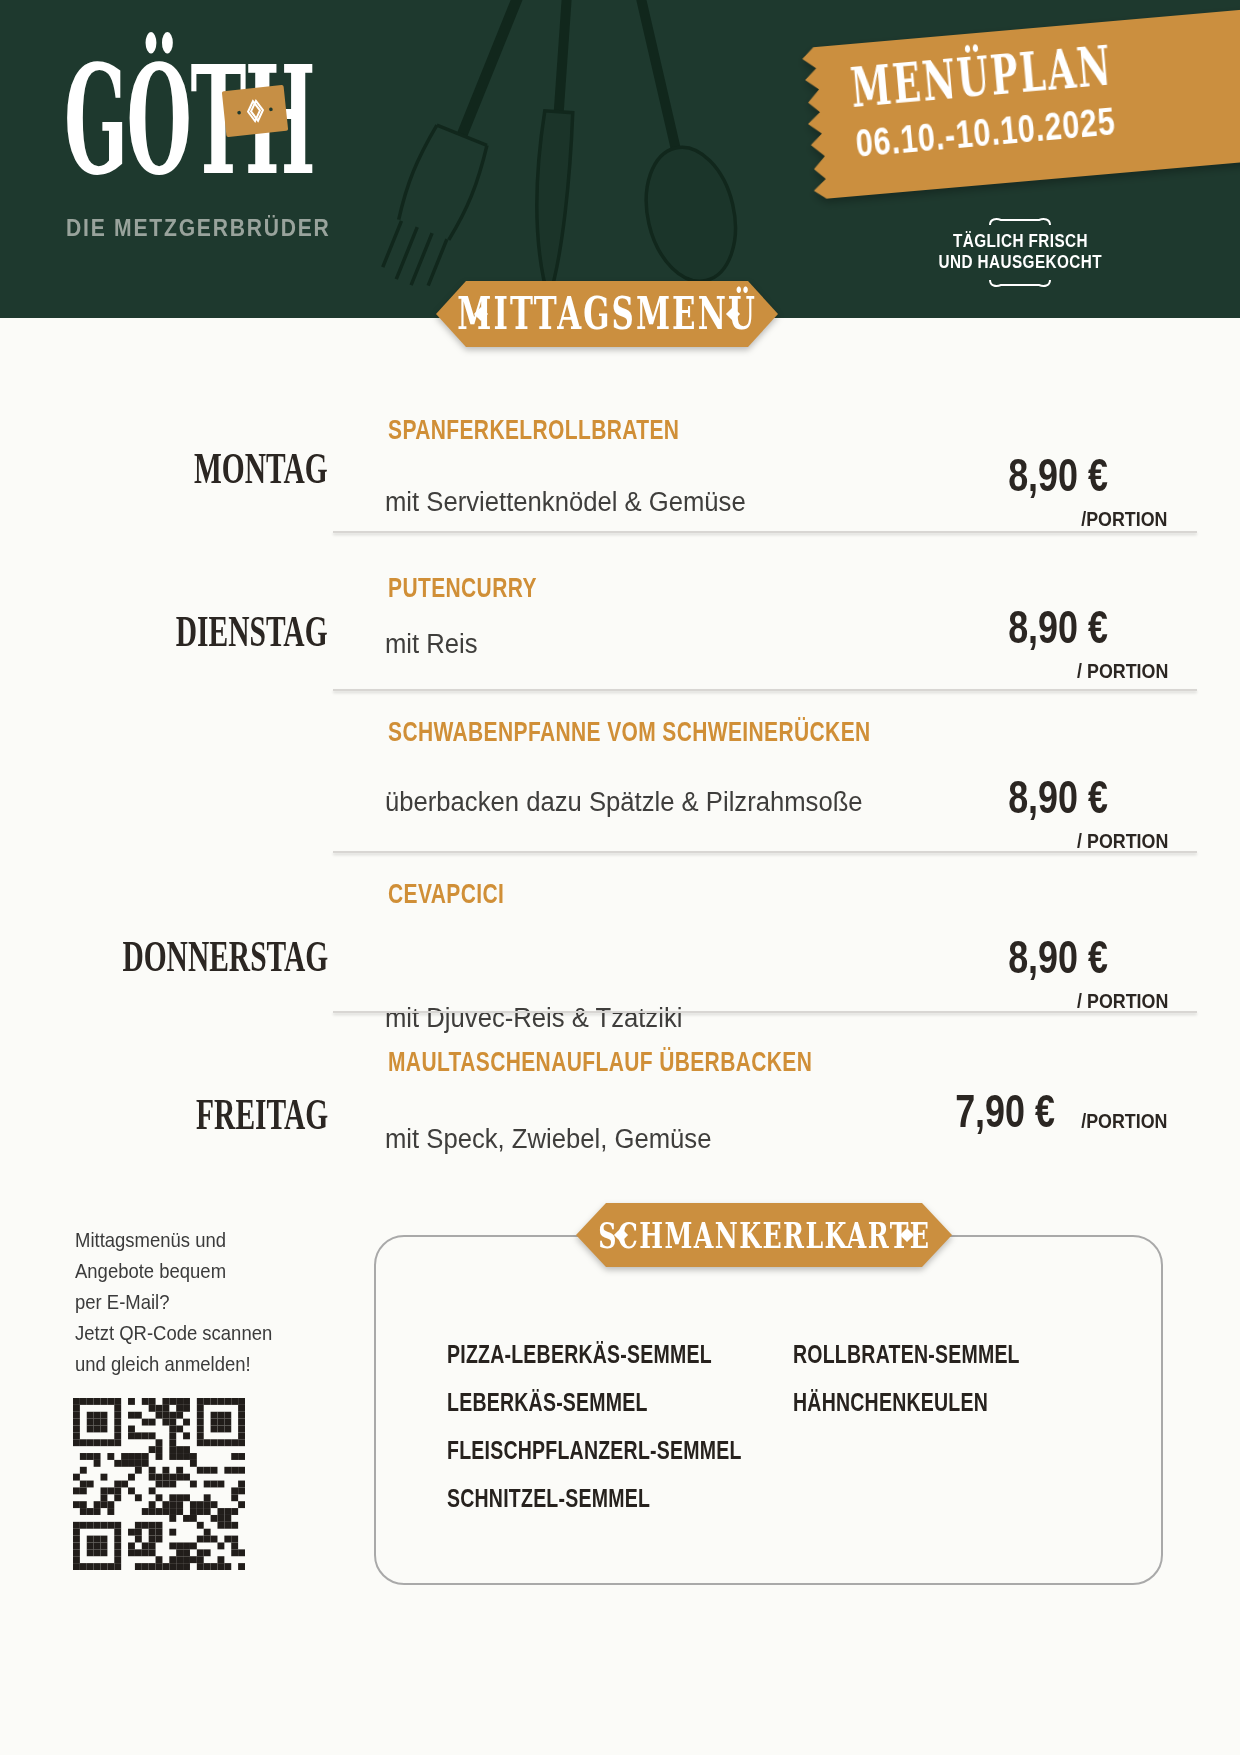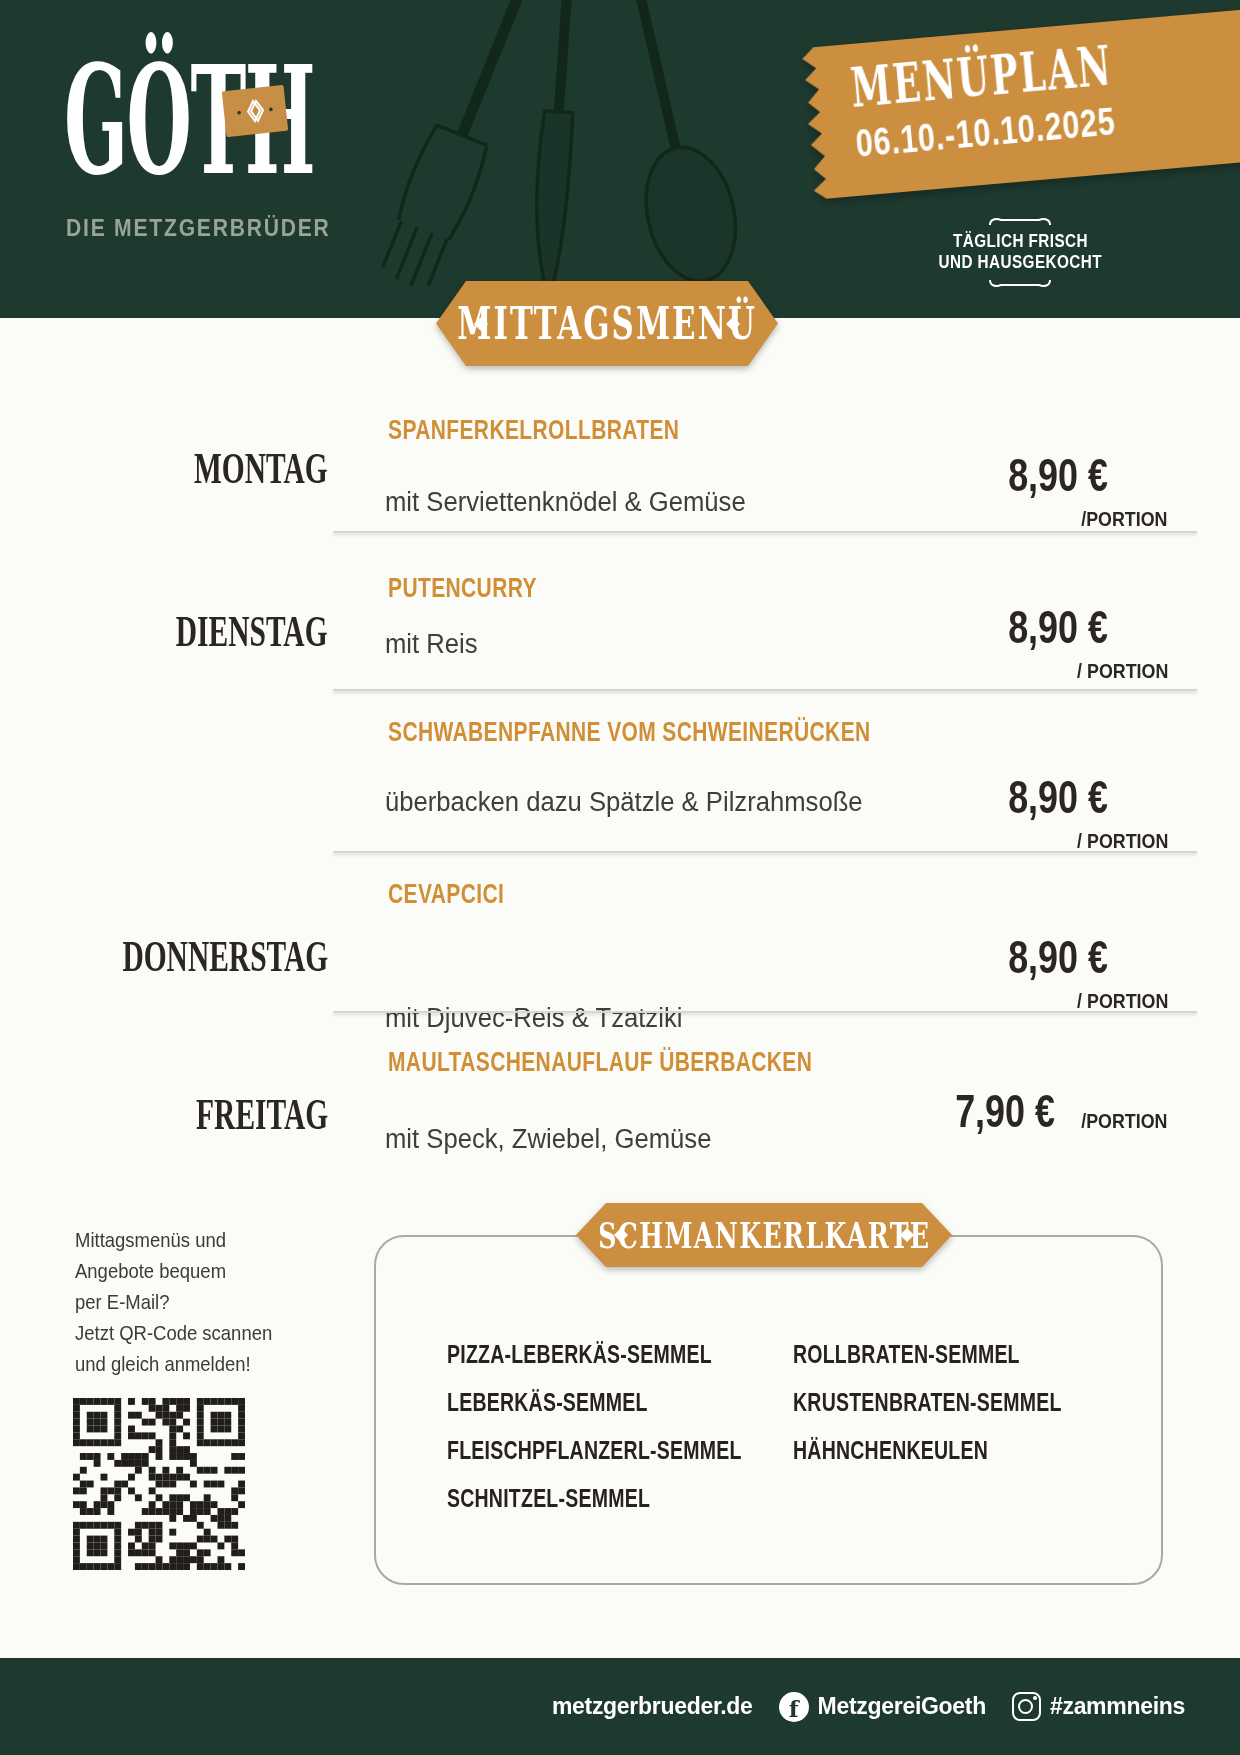--- a/index.html
+++ b/index.html
@@ -38,21 +38,21 @@
   .bracket.bottom{margin:6px auto 0 auto;}
   
   .ribbon-wrap{position:absolute;filter:drop-shadow(0 3px 3px rgba(0,0,0,.25));}
   .ribbon{position:relative;width:100%;height:100%;background:#cb8f3f;display:flex;
           align-items:center;justify-content:center;
           clip-path:polygon(0 50%,30px 0,calc(100% - 30px) 0,100% 50%,calc(100% - 30px) 100%,30px 100%);}
   .ribbon-text{font-family:"DejaVu Serif",serif;font-weight:bold;color:#fff;line-height:1;}
   .diamond{position:absolute;top:50%;width:10px;height:10px;margin-top:-5px;background:#fff;
            transform:rotate(45deg);}
   .diamond.dl{left:40px;} .diamond.dr{right:40px;}
-  .mittag-wrap{left:436px;top:281px;width:342px;height:85px;}
+  .mittag-wrap{left:436px;top:281px;width:342px;height:66px;}
   .mittag-wrap .ribbon-text{font-size:44px;letter-spacing:3px;}
   .schm-wrap{left:576px;top:1203px;width:376px;height:64px;}
   .schm-wrap .ribbon-text{font-size:36px;letter-spacing:2px;}
   
   .menu-row{position:absolute;left:0;width:1240px;height:152px;}
   .row-1{top:400px;} .row-2{top:558px;} .row-3{top:702px;} .row-4{top:864px;} .row-5{top:1032px;}
   .day{position:absolute;left:16px;width:312px;text-align:right;font-family:Liberation Serif, serif;
        font-weight:bold;font-size:44px;line-height:1;color:#2b2622;margin-top:32px;}
   .row-1 .day{top:15px;} .row-2 .day{top:20px;} .row-3 .day{top:36px;} .row-4 .day{top:39px;} .row-5 .day{top:29px;}
   .dish{position:absolute;left:380px;top:16px;font-weight:bold;font-size:28px;line-height:1;
@@ -234,21 +234,20 @@
     </div>
   </div>
   <div class="schm-col left">
     <div class="schm-item"><span class="cx o-l s78">PIZZA-LEBERKÄS-SEMMEL</span></div>
     <div class="schm-item"><span class="cx o-l s78">LEBERKÄS-SEMMEL</span></div>
     <div class="schm-item"><span class="cx o-l s78">FLEISCHPFLANZERL-SEMMEL</span></div>
     <div class="schm-item"><span class="cx o-l s78">SCHNITZEL-SEMMEL</span></div>
   </div>
   <div class="schm-col right">
     <div class="schm-item"><span class="cx o-l s78">ROLLBRATEN-SEMMEL</span></div>
-    <div class="schm-item"><span class="cx o-l s78">KRUSTENBRATEN-SEMMEL</span></div>
     <div class="schm-item"><span class="cx o-l s78">HÄHNCHENKEULEN</span></div>
   </div>
 
   <div class="newsletter">
     <div><span class="cx o-l s88">Mittagsmenüs und</span></div>
     <div><span class="cx o-l s88">Angebote bequem</span></div>
     <div><span class="cx o-l s88">per E-Mail?</span></div>
     <div><span class="cx o-l s88">Jetzt QR-Code scannen</span></div>
     <div><span class="cx o-l s88">und gleich anmelden!</span></div>
   </div>
@@ -558,27 +557,14 @@
         <rect x="110.08" y="165.12" width="6.88" height="6.88"></rect>
         <rect x="123.84" y="165.12" width="6.88" height="6.88"></rect>
         <rect x="130.72" y="165.12" width="6.88" height="6.88"></rect>
         <rect x="137.60" y="165.12" width="6.88" height="6.88"></rect>
         <rect x="144.48" y="165.12" width="6.88" height="6.88"></rect>
         <rect x="151.36" y="165.12" width="6.88" height="6.88"></rect>
         <rect x="165.12" y="165.12" width="6.88" height="6.88"></rect>
       </g>
     </svg>
 
-  <footer class="footer">
-    <span class="footer-item">
-      <span>metzgerbrueder.de</span>
-    </span>
-    <span class="footer-item">
-      <span class="fb-icon"></span>
-      <span>MetzgereiGoeth</span>
-    </span>
-    <span class="footer-item">
-      <span class="ig-icon"></span>
-      <span>#zammneins</span>
-    </span>
-  </footer>
 
 </div>
 
 </body></html>

